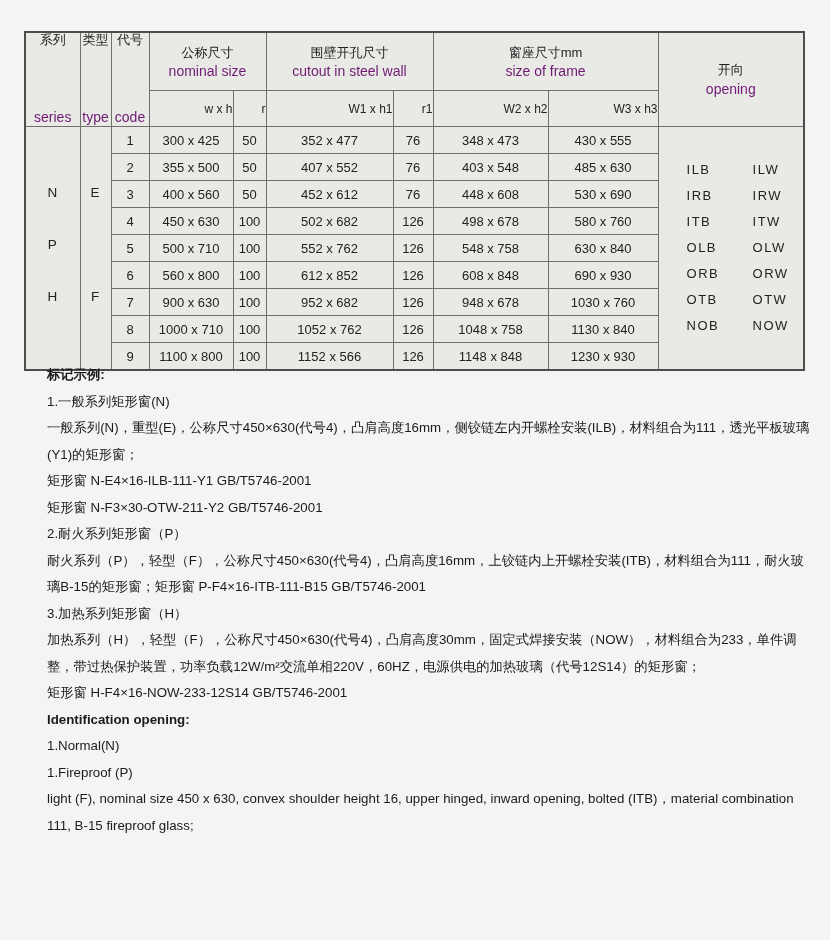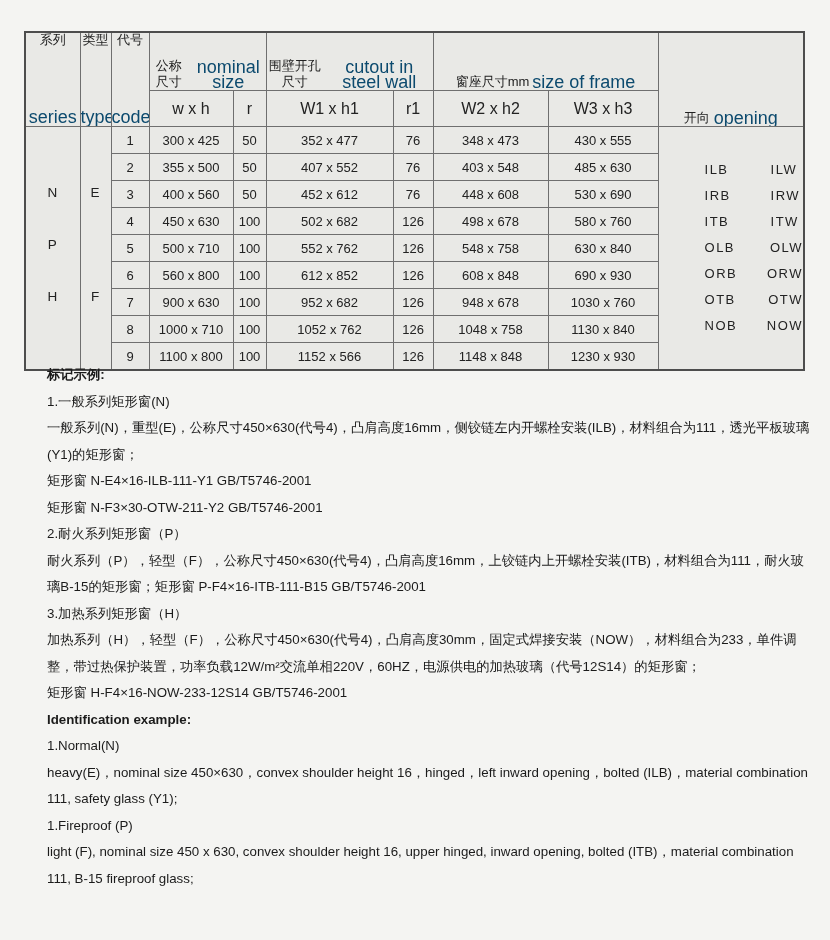--- a/index.html
+++ b/index.html
@@ -23,39 +23,39 @@
   th,td{
     border:1px solid #6f6f6f;
     padding:0;
     text-align:center;
     vertical-align:middle;
     font-weight:normal;
     color:#222;
     overflow:hidden;
   }
   thead tr.h1 th{height:57px;}
-  thead tr.h2 th{height:35px;font-size:16px;}
+  thead tr.h2 th{height:35px;font-size:12px;text-align:right;}
   tbody td{height:26px;font-size:13px;}
   .zh{font-size:13px;line-height:16px;}
-  .en{font-size:18px;line-height:15px;color:#0c4a6e;}
-  .stack2{display:flex;flex-direction:row;justify-content:center;gap:3px;height:100%;align-items:flex-end;}
+  .en{font-size:14px;line-height:15px;color:#701a75;}
+  .stack2{display:flex;flex-direction:column;justify-content:center;gap:3px;height:100%;}
   .spread{display:flex;flex-direction:column;justify-content:space-between;height:84px;padding:10px 0 12px 0;}
   .head-span{height:100%;}
   td.rel{position:relative;}
   .letter{
     position:absolute;left:0;right:0;text-align:center;
     transform:translateY(-50%);
     font-size:13.5px;letter-spacing:1px;
   }
   .lp0{top:65px;}
   .lp1{top:117px;}
   .lp2{top:169px;}
   .open-lines{
     display:flex;flex-direction:column;justify-content:center;
-    height:100%;padding-left:46px;box-sizing:border-box;text-align:left;
+    height:100%;padding-left:28px;box-sizing:border-box;text-align:left;
   }
   .open-line{display:flex;height:26px;line-height:26px;font-size:13px;letter-spacing:1.5px;}
   .open-line span:first-child{width:66px;}
   
   .notes{
     position:absolute;left:22px;top:362px;width:788px;
     font-size:13.3px;line-height:26.5px;color:#1b1b1b;
   }
   .note-line{white-space:normal;margin-left:25px;}
   .note-line.bold{font-weight:bold;}
@@ -262,18 +262,17 @@
     <div class="note-line bold">标记示例:</div>
     <div class="note-line">1.一般系列矩形窗(N)</div>
     <div class="note-line">一般系列(N)，重型(E)，公称尺寸450×630(代号4)，凸肩高度16mm，侧铰链左内开螺栓安装(ILB)，材料组合为111，透光平板玻璃(Y1)的矩形窗；</div>
     <div class="note-line">矩形窗 N-E4×16-ILB-111-Y1 GB/T5746-2001</div>
     <div class="note-line">矩形窗 N-F3×30-OTW-211-Y2 GB/T5746-2001</div>
     <div class="note-line">2.耐火系列矩形窗（P）</div>
     <div class="note-line">耐火系列（P），轻型（F），公称尺寸450×630(代号4)，凸肩高度16mm，上铰链内上开螺栓安装(ITB)，材料组合为111，耐火玻璃B-15的矩形窗；矩形窗 P-F4×16-ITB-111-B15 GB/T5746-2001</div>
     <div class="note-line">3.加热系列矩形窗（H）</div>
     <div class="note-line">加热系列（H），轻型（F），公称尺寸450×630(代号4)，凸肩高度30mm，固定式焊接安装（NOW），材料组合为233，单件调整，带过热保护装置，功率负载12W/m²交流单相220V，60HZ，电源供电的加热玻璃（代号12S14）的矩形窗；</div>
     <div class="note-line">矩形窗 H-F4×16-NOW-233-12S14 GB/T5746-2001</div>
-    <div class="note-line bold">Identification example:</div>
+    <div class="note-line bold">Identification opening:</div>
     <div class="note-line">1.Normal(N)</div>
-    <div class="note-line">heavy(E)，nominal size 450×630，convex shoulder height 16，hinged，left inward opening，bolted (ILB)，material combination 111, safety glass (Y1);</div>
     <div class="note-line">1.Fireproof (P)</div>
     <div class="note-line">light (F), nominal size 450 x 630, convex shoulder height 16, upper hinged, inward opening, bolted (ITB)，material combination 111, B-15 fireproof glass;</div>
   </div>
 
 </body></html>

